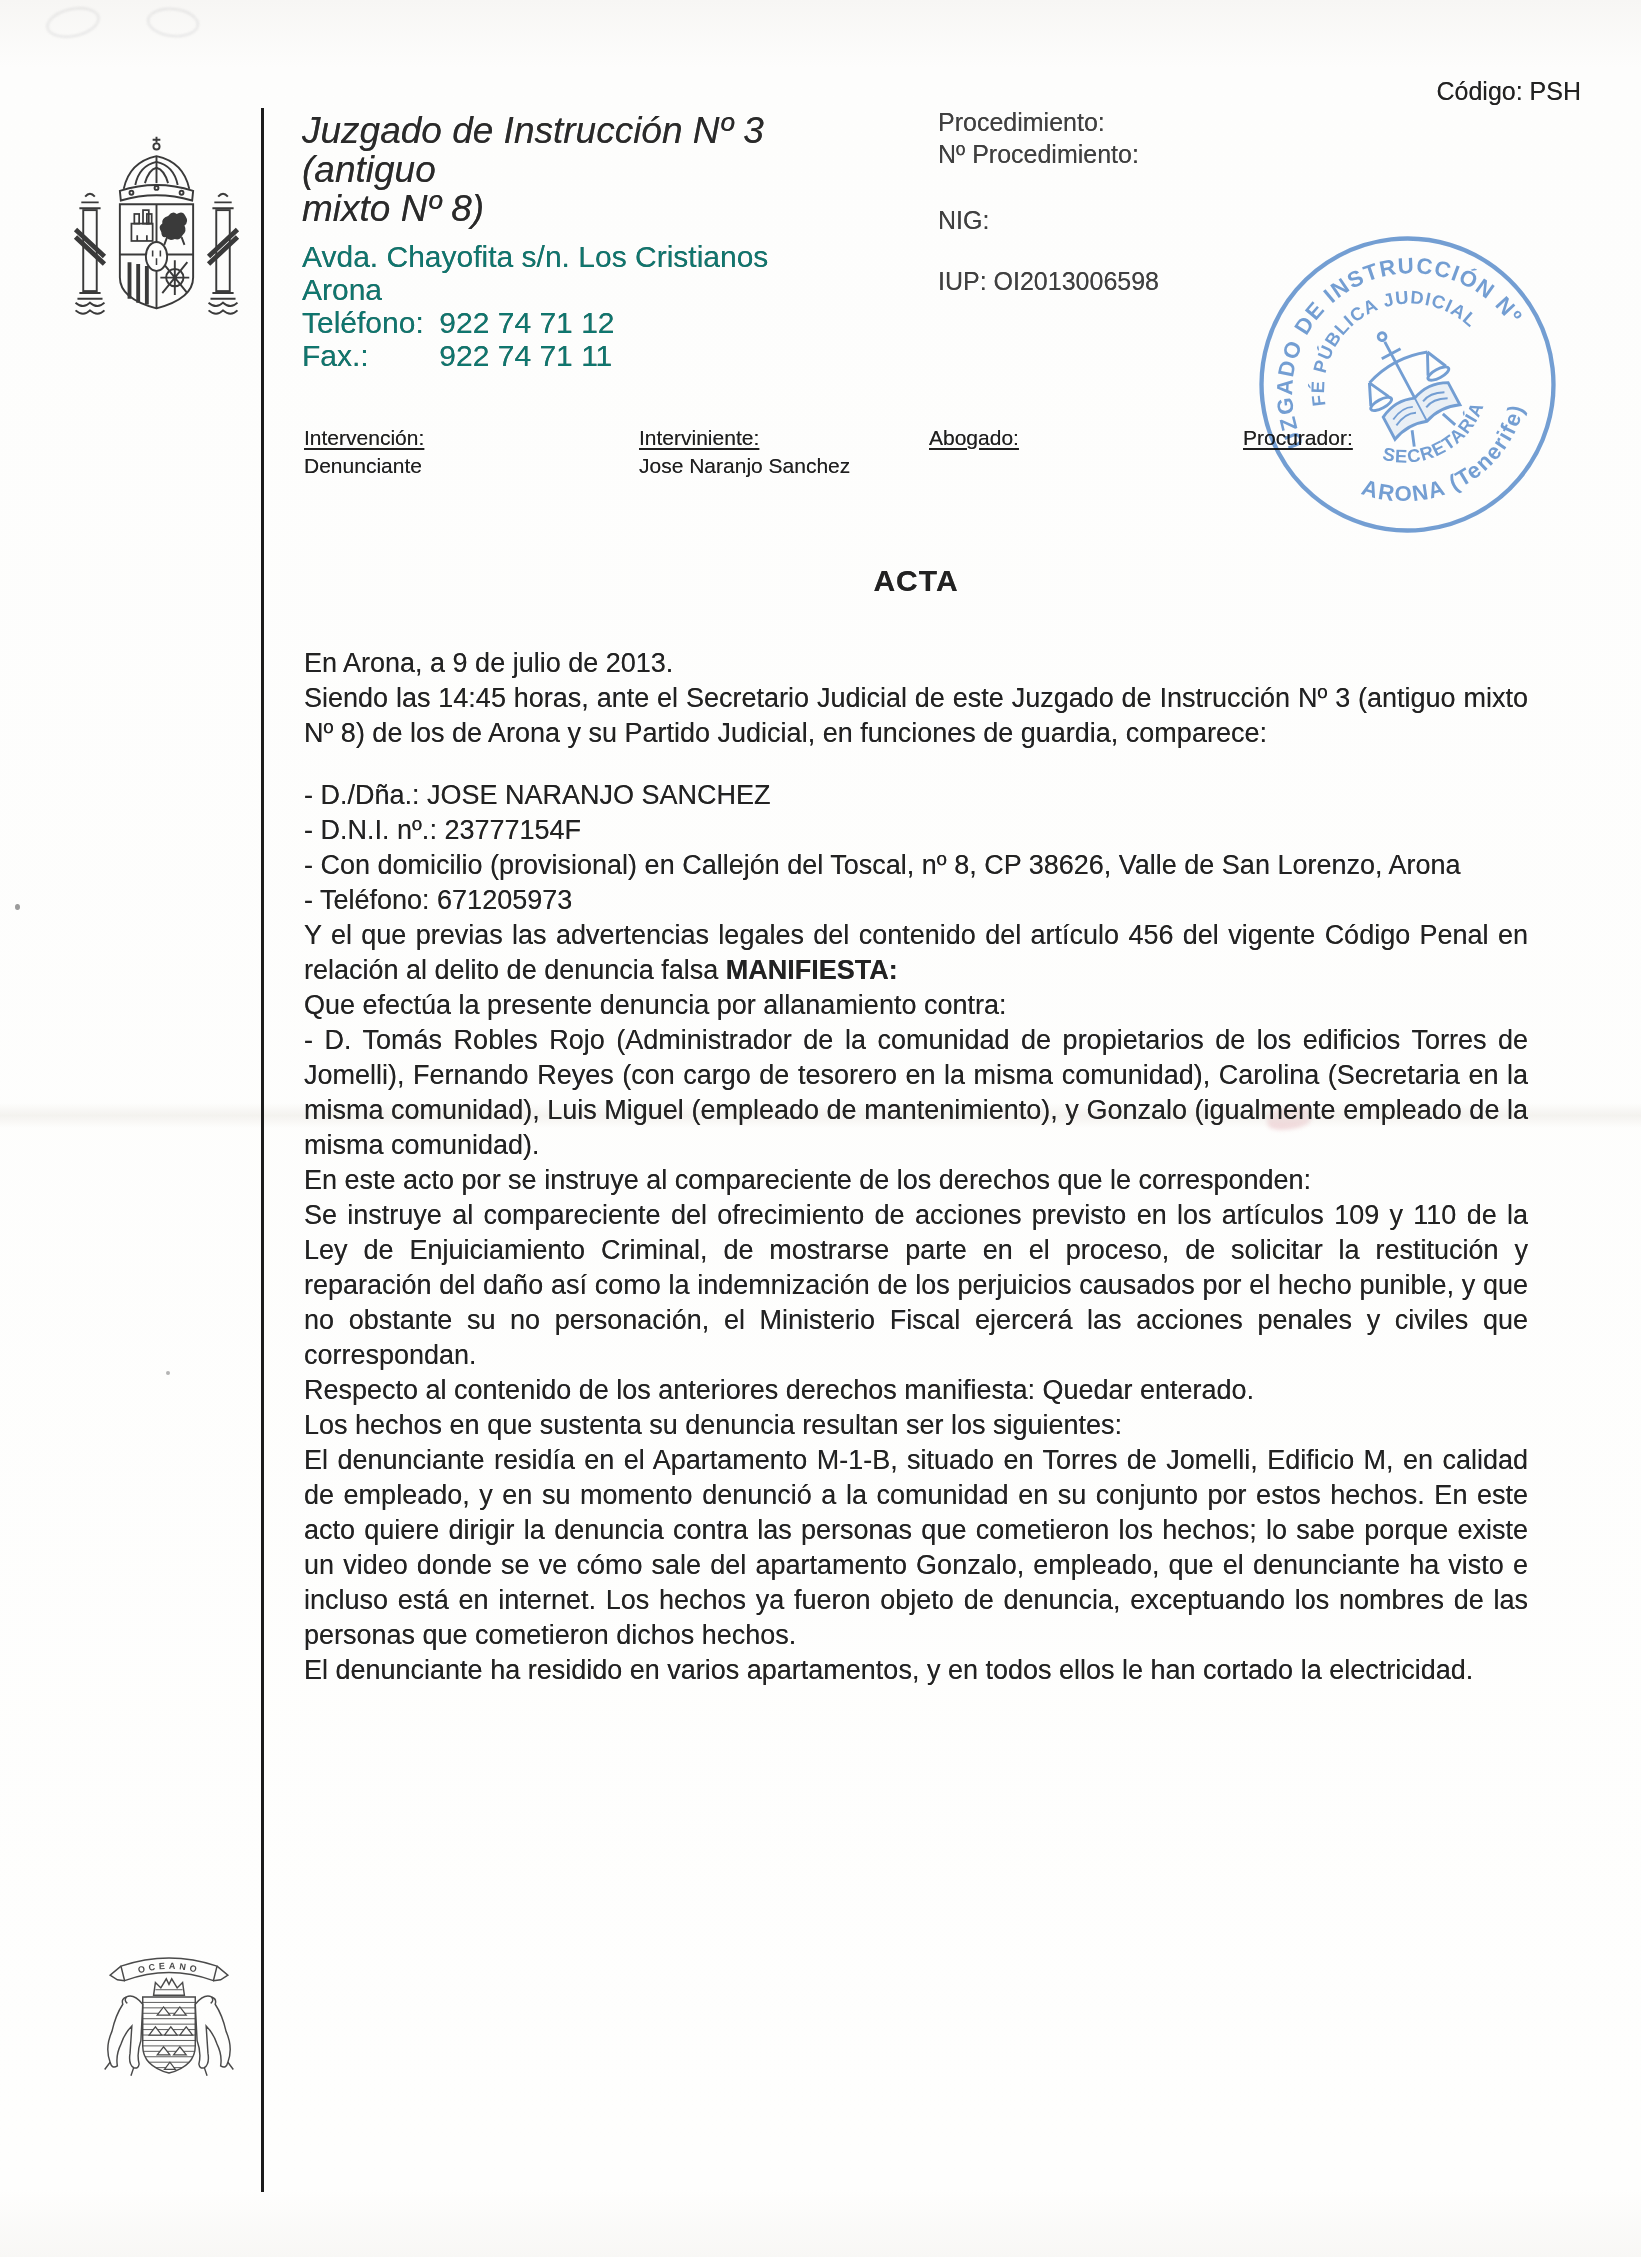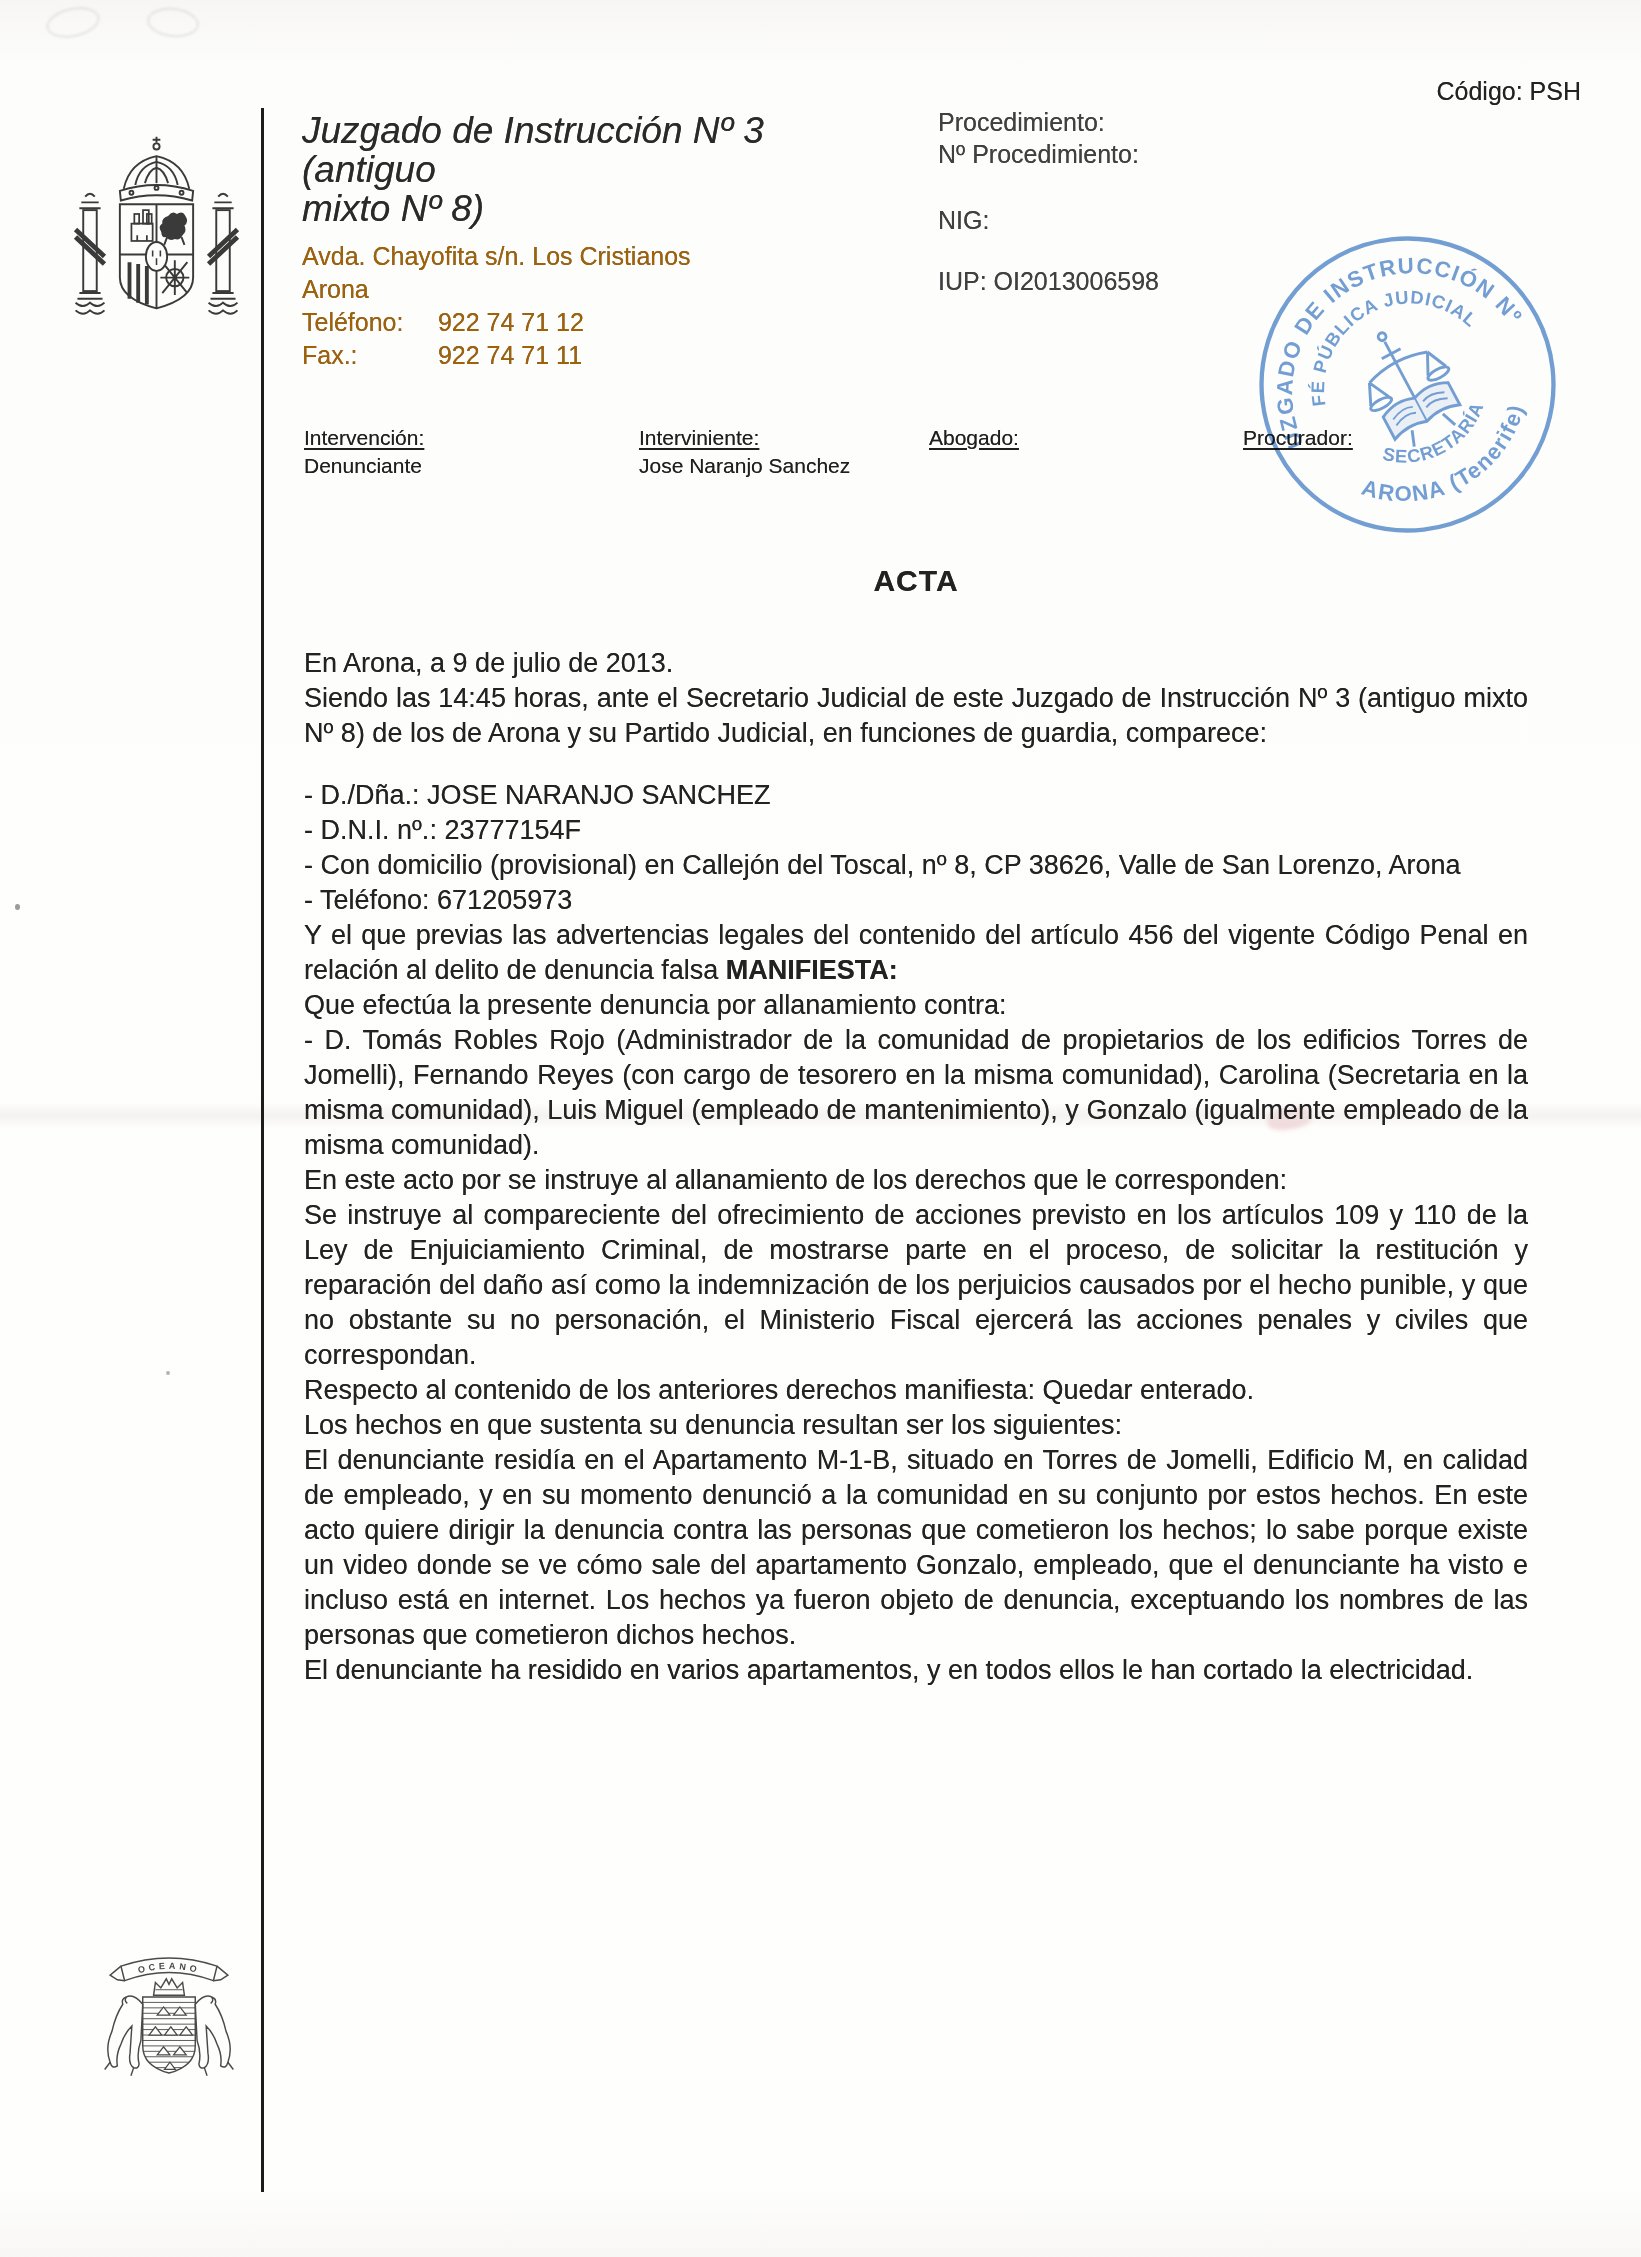--- a/index.html
+++ b/index.html
@@ -21,21 +21,21 @@
 
   
   #section-label{top:77px;right:60px;font-size:25px;}
 
   
   #left-rule{left:261px;top:108px;width:2.9px;height:2084px;background:#1c1c1c;}
 
   
   #court-block{left:302px;top:111px;width:599px;}
   .court-title{font-size:37px;line-height:39px;color:#2a2a2a;font-style:italic;}
-  .addr{font-size:25px;line-height:33px;color:#a16207;}
+  .addr{font-size:30px;line-height:33px;color:#0f766e;}
   .addr-first{margin-top:11.6px;}
   .tel-label{display:inline-block;width:129px;}
 
   
   #proc-block{left:938px;top:108px;width:406px;font-size:25px;color:#404040;}
   #proc-line1{top:0;left:0;}
   #proc-line2{top:32px;left:0;}
   #nig-line{top:98px;left:0;}
   #iup-line{top:159px;left:0;}
 
@@ -215,21 +215,21 @@
     <div>- D.N.I. nº.: 23777154F</div>
     <div>- Con domicilio (provisional) en Callejón del Toscal, nº 8, CP 38626, Valle de San Lorenzo, Arona</div>
     <div>- Teléfono: 671205973</div>
   </div>
 
   <p class="mt"><span>Y el que previas las advertencias legales del contenido del artículo 456 del vigente Código Penal en relación al delito de denuncia falsa </span><span class="b">MANIFIESTA:</span></p>
 
   <p class="mt">Que efectúa la presente denuncia por allanamiento contra:</p>
   <p>- D. Tomás Robles Rojo (Administrador de la comunidad de propietarios de los edificios Torres de Jomelli), Fernando Reyes (con cargo de tesorero en la misma comunidad), Carolina (Secretaria en la misma comunidad), Luis Miguel (empleado de mantenimiento), y Gonzalo (igualmente empleado de la misma comunidad).</p>
 
-  <p class="mt">En este acto por se instruye al allanamiento de los derechos que le corresponden:</p>
+  <p class="mt">En este acto por se instruye al compareciente de los derechos que le corresponden:</p>
 
   <p class="mt">Se instruye al compareciente del ofrecimiento de acciones previsto en los artículos 109 y 110 de la Ley de Enjuiciamiento Criminal, de mostrarse parte en el proceso, de solicitar la restitución y reparación del daño así como la indemnización de los perjuicios causados por el hecho punible, y que no obstante su no personación, el Ministerio Fiscal ejercerá las acciones penales y civiles que correspondan.</p>
   <p>Respecto al contenido de los anteriores derechos manifiesta: Quedar enterado.</p>
 
   <p class="mt">Los hechos en que sustenta su denuncia resultan ser los siguientes:</p>
 
   <p class="mt">El denunciante residía en el Apartamento M-1-B, situado en Torres de Jomelli, Edificio M, en calidad de empleado, y en su momento denunció a la comunidad en su conjunto por estos hechos. En este acto quiere dirigir la denuncia contra las personas que cometieron los hechos; lo sabe porque existe un video donde se ve cómo sale del apartamento Gonzalo, empleado, que el denunciante ha visto e incluso está en internet. Los hechos ya fueron objeto de denuncia, exceptuando los nombres de las personas que cometieron dichos hechos.</p>
   <p>El denunciante ha residido en varios apartamentos, y en todos ellos le han cortado la electricidad.</p>
 </div>
 

